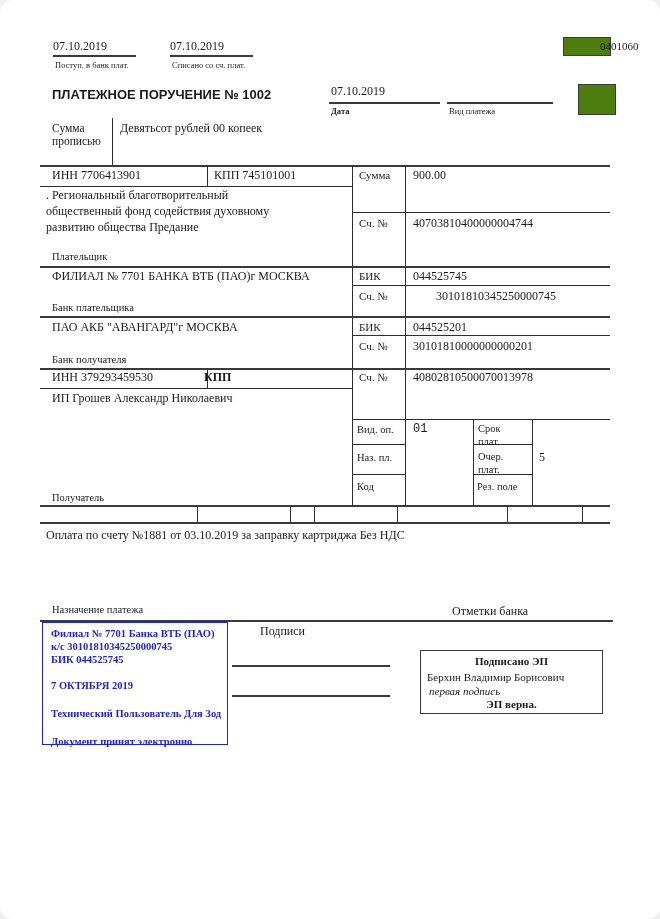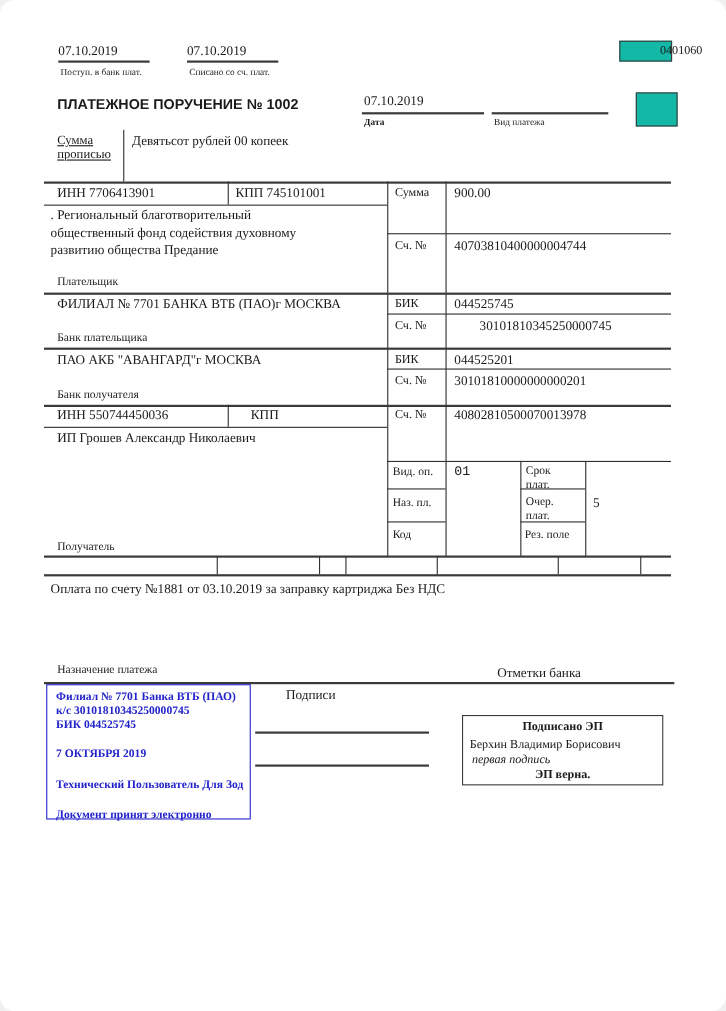--- a/index.html
+++ b/index.html
@@ -9,21 +9,21 @@
     background:#ffffff; overflow:hidden;
     font-family:"Liberation Serif","DejaVu Serif",serif; color:#1a1a1a;border-radius:13px;
   }
   .t  { position:absolute; font-size:12px; line-height:1.15; white-space:nowrap; }
   .lbl{ position:absolute; font-size:10.5px; line-height:1.15; white-space:nowrap; }
   .sm { position:absolute; font-size:8.5px; line-height:1.1; white-space:nowrap; }
   .b  { font-weight:bold; }
   .hl { position:absolute; height:1px; background:#2e2e2e; }
   .hl.thick { height:2px; background:#3a3a3a; }
   .vl { position:absolute; width:1px; background:#2e2e2e; }
-  .box{ position:absolute; border:1.5px solid #3a3a3a; background:#14b8a6;padding-left:36px; }
+  .box{ position:absolute; border:1.5px solid #3a3a3a; background:#4d7c0f;padding-left:36px; }
   .title { position:absolute; font-family:"Liberation Sans","DejaVu Sans",sans-serif;
            font-weight:bold; font-size:13px; white-space:nowrap; }
   .wrap { white-space:normal; }
   .stamp { position:absolute; border:1px solid #2323cc; }
   .stamp .sl { position:absolute; left:8px; font-size:10.5px; font-weight:bold;
                color:#2323cc; line-height:1.25; white-space:nowrap; }
   .esign { position:absolute; border:1.5px solid #3a3a3a; }
   .esign .et { position:absolute; width:100%; text-align:center; font-size:11px; }
 </style>
 </head>
@@ -45,21 +45,21 @@
 
   <div class="t" style="left:331px; top:85px;">07.10.2019</div>
   <div class="hl thick" style="left:329px; top:102px; width:111px;"></div>
   <div class="sm" style="left:331px; top:107px;font-weight:bold;">Дата</div>
 
   <div class="hl thick" style="left:447px; top:102px; width:106px;"></div>
   <div class="sm" style="left:449px; top:107px;">Вид платежа</div>
 
   <div class="box" style="left:578px; top:84px; width:29px; height:31px;"></div>
 
-  <div class="t wrap" style="left:52px; top:122px; width:58px; font-size:11.5px; line-height:13px;text-decoration:underline;">Сумма прописью</div>
+  <div class="t wrap" style="left:52px; top:122px; width:58px; font-size:11.5px; line-height:13px;">Сумма прописью</div>
   <div class="vl" style="left:112px; top:118px; height:47px;"></div>
   <div class="t" style="left:120px; top:122px;">Девятьсот рублей 00 копеек</div>
 
   <div class="hl thick" style="left:40px; top:165px; width:570px;"></div>
   <div class="vl" style="left:352px; top:165px; height:341px;"></div>
   <div class="vl" style="left:405px; top:165px; height:341px;"></div>
   <div class="vl" style="left:207px; top:165px; height:21px;"></div>
   <div class="hl" style="left:40px; top:186px; width:312px;"></div>
   <div class="hl" style="left:352px; top:212px; width:258px;"></div>
   <div class="hl thick" style="left:40px; top:266px; width:570px;"></div>
@@ -106,22 +106,22 @@
   <div class="t" style="left:413px; top:290px;margin-left:23px;">30101810345250000745</div>
   <div class="lbl" style="left:52px; top:302px;">Банк плательщика</div>
 
   <div class="t" style="left:52px; top:321px;">ПАО АКБ "АВАНГАРД"г МОСКВА</div>
   <div class="t" style="left:359px; top:321px; font-size:11px;">БИК</div>
   <div class="t" style="left:413px; top:321px;">044525201</div>
   <div class="t" style="left:359px; top:340px; font-size:11px;">Сч. №</div>
   <div class="t" style="left:413px; top:340px;">30101810000000000201</div>
   <div class="lbl" style="left:52px; top:354px;">Банк получателя</div>
 
-  <div class="t" style="left:52px; top:371px;">ИНН 550744450036</div>
-  <div class="t" style="left:228px; top:371px;">КПП</div>
+  <div class="t" style="left:52px; top:371px;">ИНН 379293459530</div>
+  <div class="t" style="left:204px; top:371px;font-weight:bold;">КПП</div>
   <div class="t" style="left:359px; top:371px; font-size:11px;">Сч. №</div>
   <div class="t" style="left:413px; top:371px;">40802810500070013978</div>
   <div class="t" style="left:52px; top:392px;">ИП Грошев Александр Николаевич</div>
   <div class="lbl" style="left:52px; top:492px;">Получатель</div>
 
   <div class="lbl" style="left:357px; top:424px;">Вид. оп.</div>
   <div class="t" style="left:413px; top:423px;font-family:Liberation Mono, monospace;">01</div>
   <div class="lbl wrap" style="left:478px; top:422px; width:46px; line-height:13px;">Срок плат.</div>
   <div class="lbl" style="left:357px; top:452px;">Наз. пл.</div>
   <div class="lbl wrap" style="left:478px; top:450px; width:46px; line-height:13px;">Очер. плат.</div>

